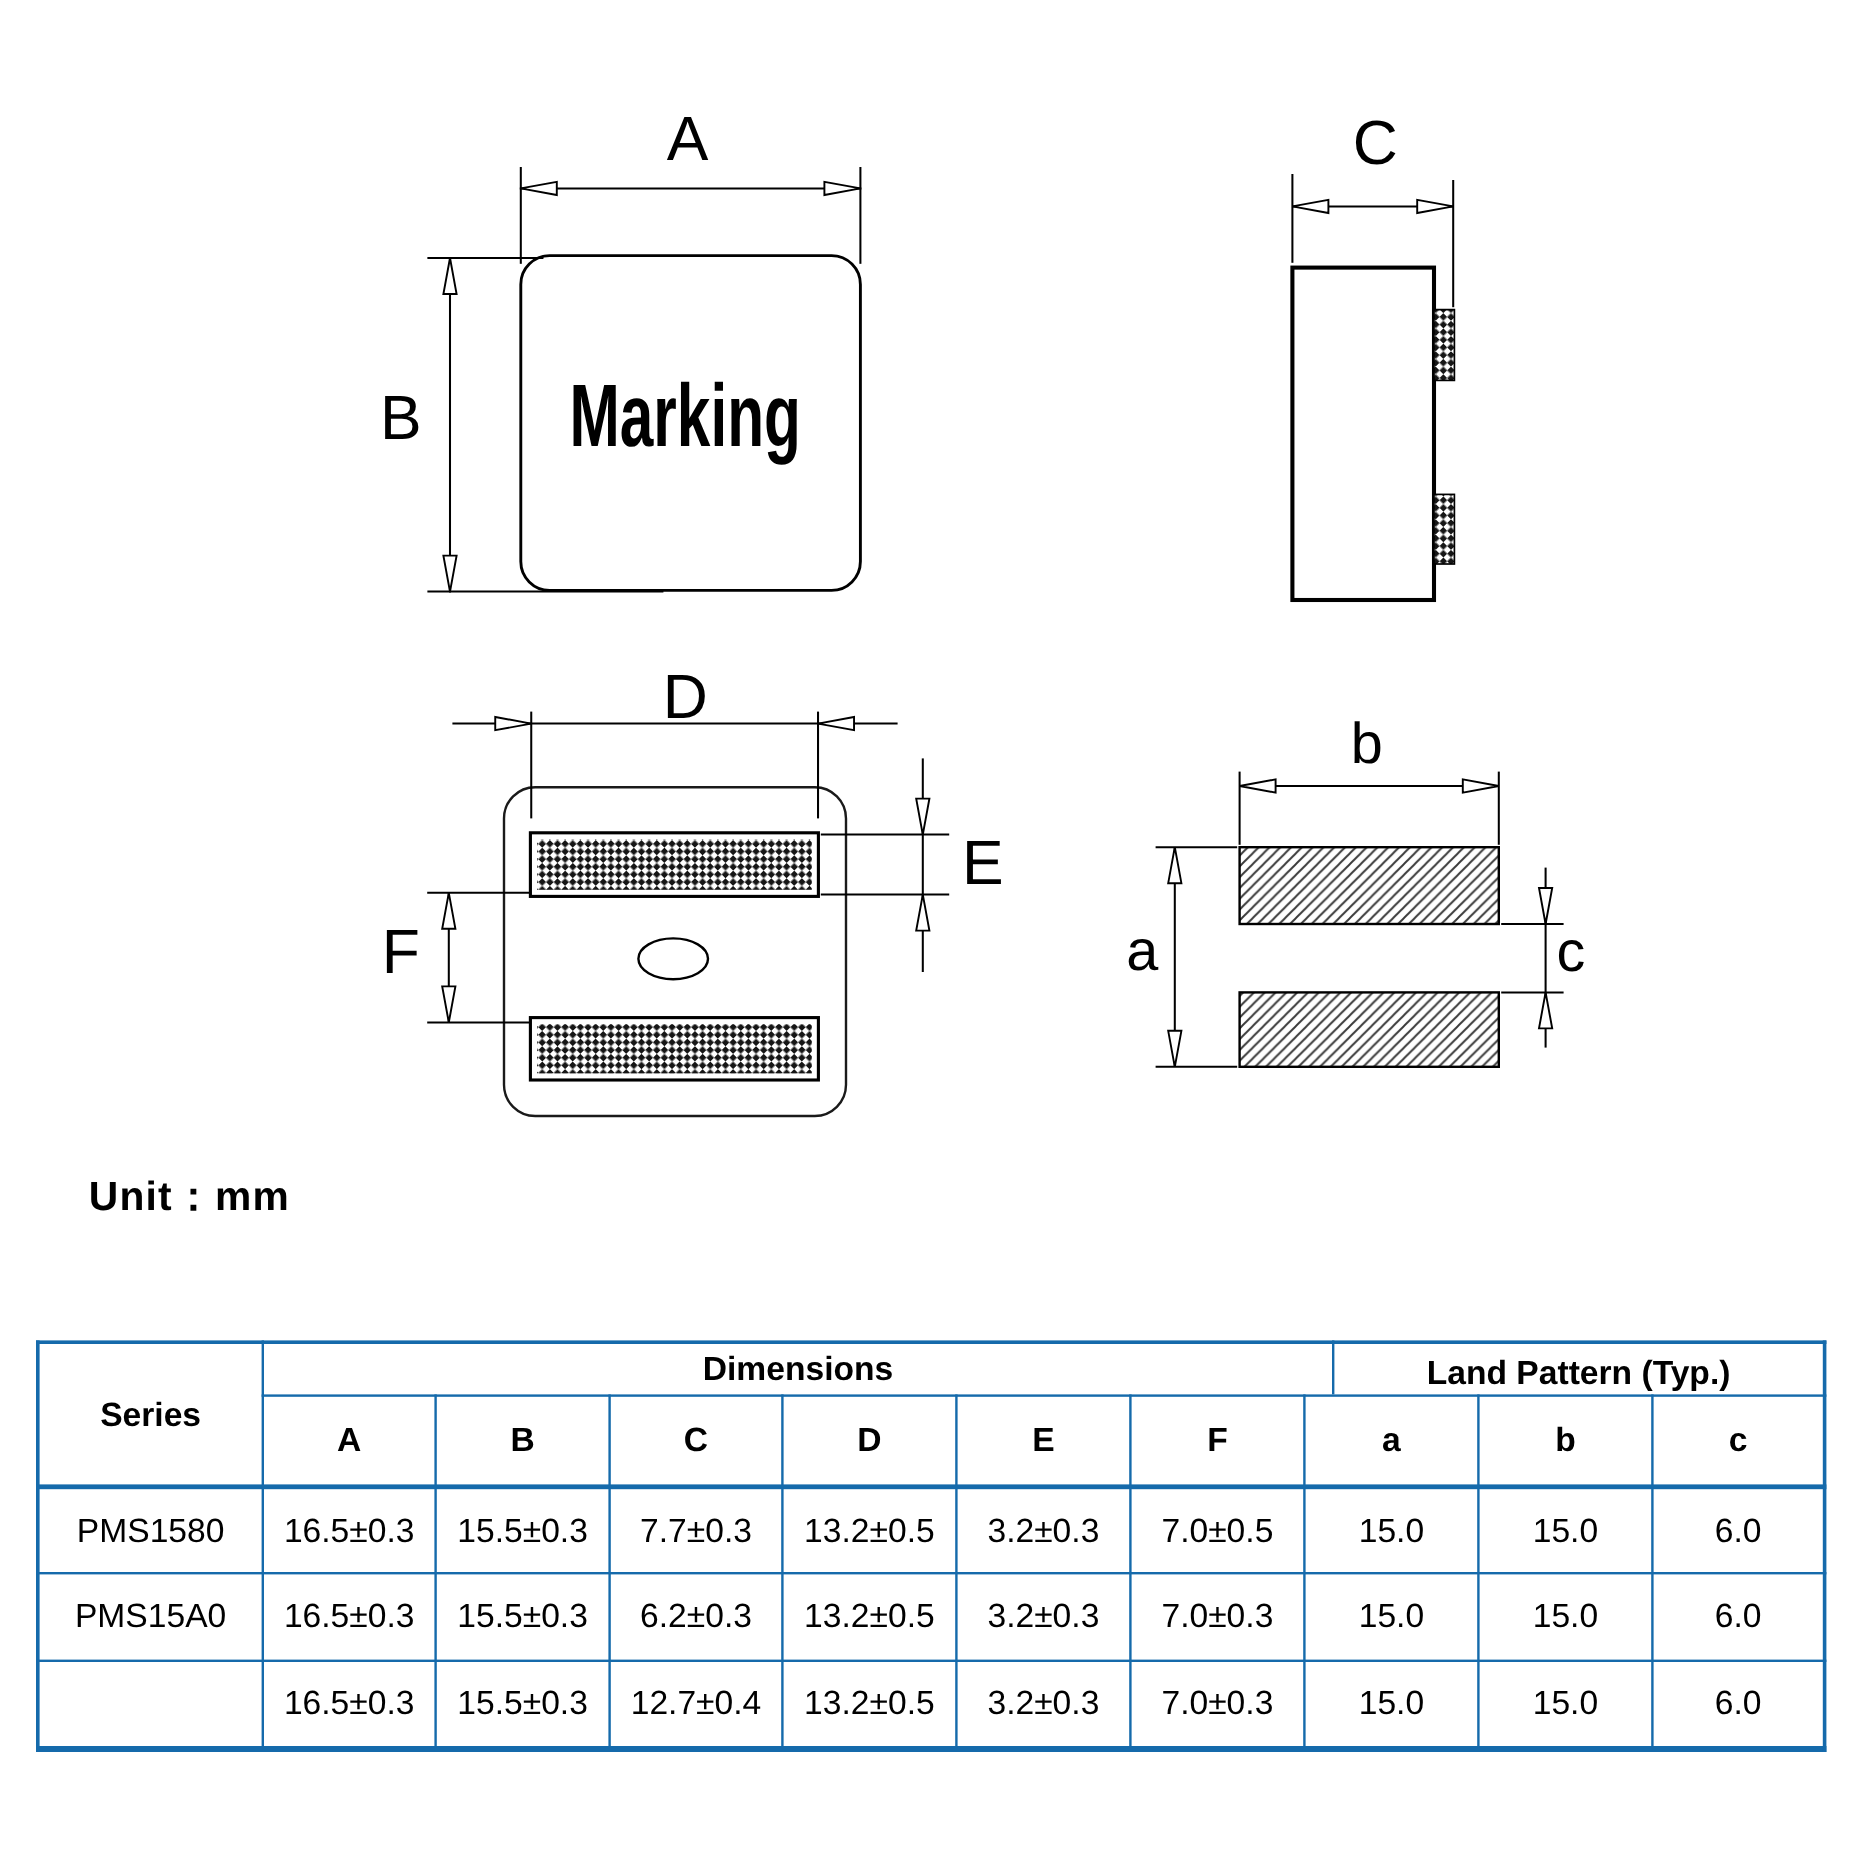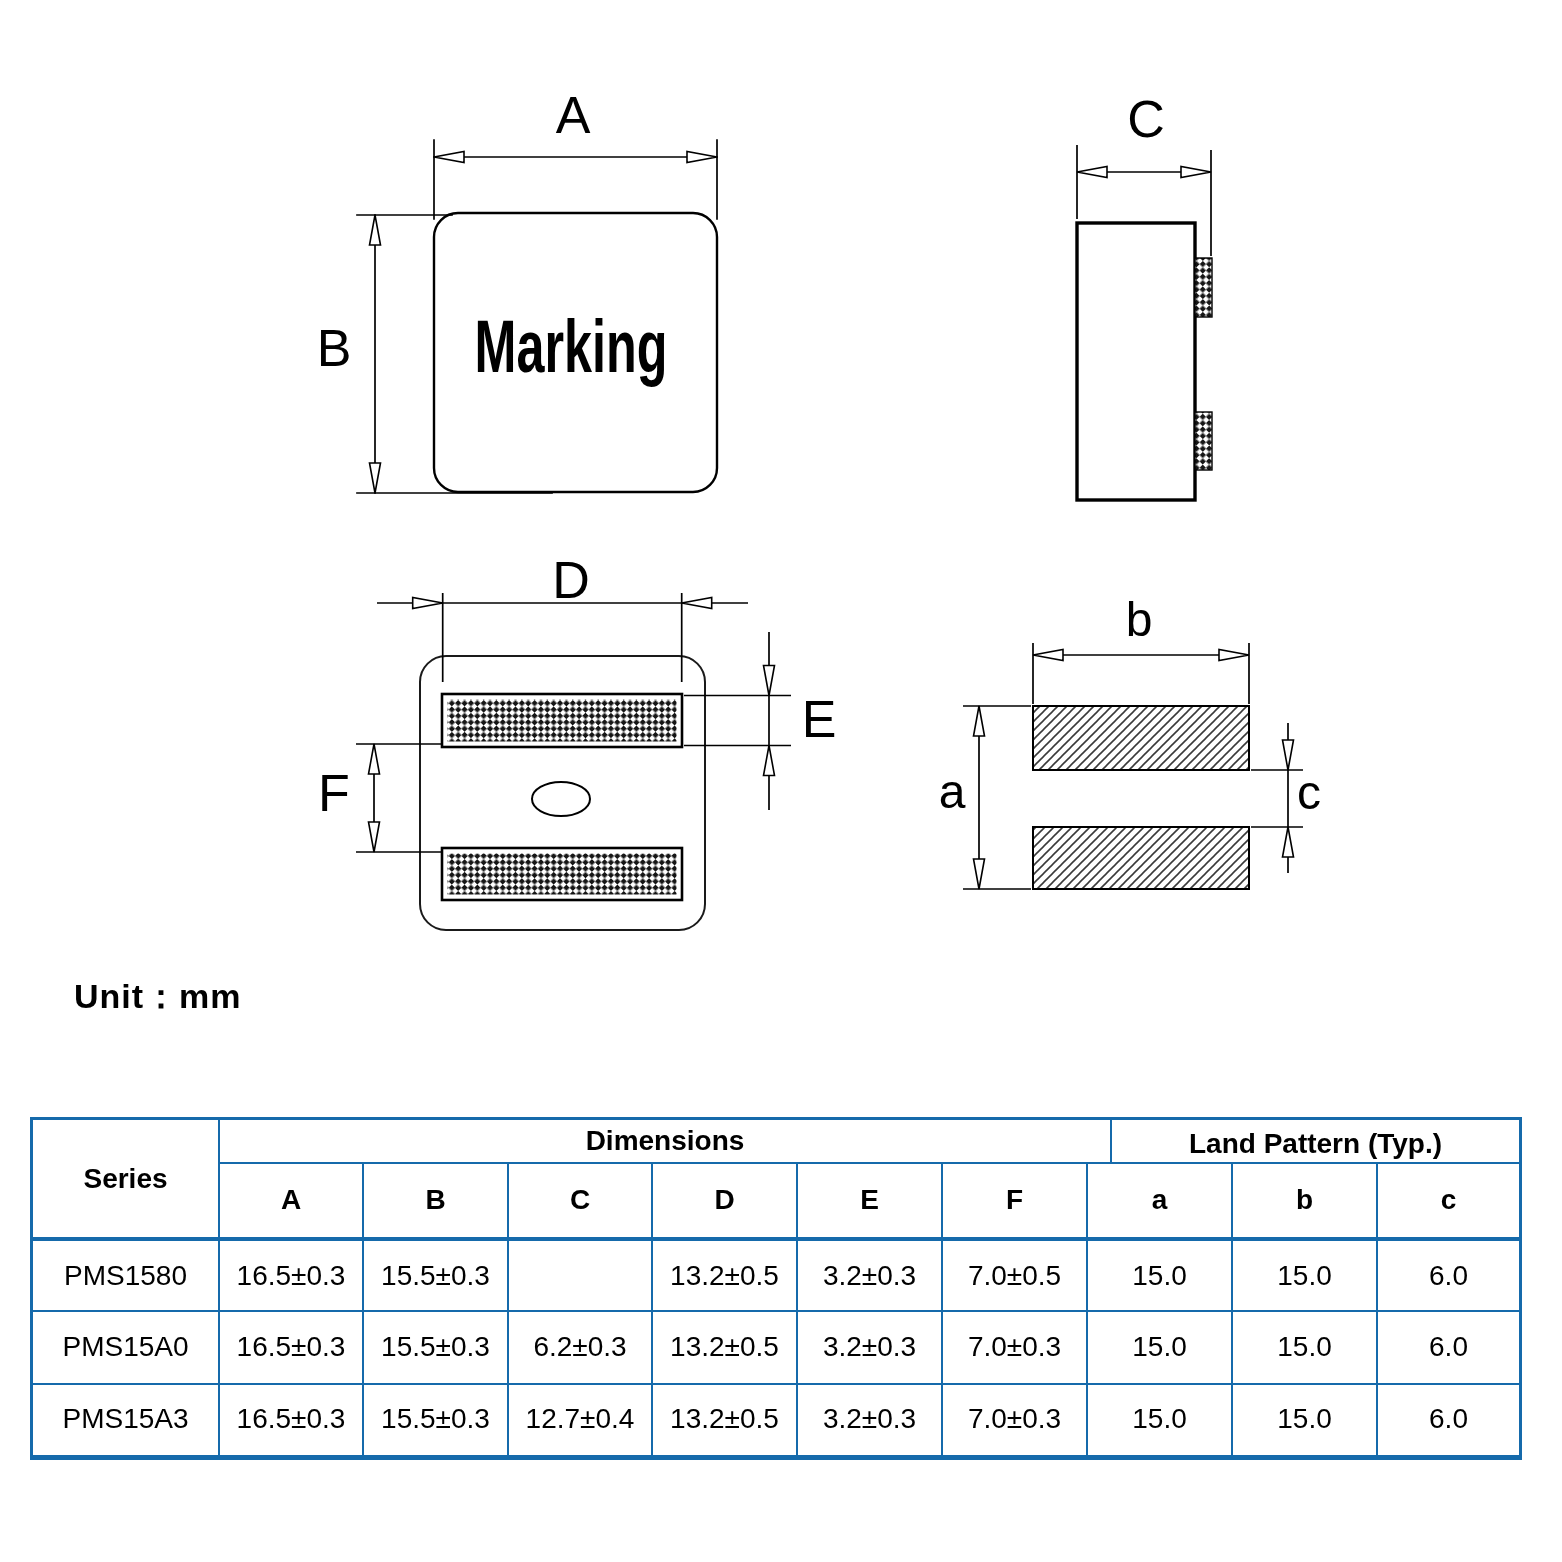--- a/index.html
+++ b/index.html
@@ -178,39 +178,39 @@
     <div class="cell hdr" style="left:623px;top:47px;width:143px;height:71px">D</div>
     <div class="cell hdr" style="left:768px;top:47px;width:143px;height:71px">E</div>
     <div class="cell hdr" style="left:913px;top:47px;width:143px;height:71px">F</div>
     <div class="cell hdr" style="left:1058px;top:47px;width:143px;height:71px">a</div>
     <div class="cell hdr" style="left:1203px;top:47px;width:143px;height:71px">b</div>
     <div class="cell hdr" style="left:1348px;top:47px;width:141px;height:71px">c</div>
 
     <div class="cell" style="left:3px;top:124px;width:185px;height:70px">PMS1580</div>
     <div class="cell" style="left:190px;top:124px;width:142px;height:69px">16.5±0.3</div>
     <div class="cell" style="left:334px;top:124px;width:143px;height:69px">15.5±0.3</div>
+    <div class="cell" style="left:479px;top:124px;width:142px;height:69px">7.7±0.3</div>
     <div class="cell" style="left:623px;top:124px;width:143px;height:69px">13.2±0.5</div>
     <div class="cell" style="left:768px;top:124px;width:143px;height:69px">3.2±0.3</div>
     <div class="cell" style="left:913px;top:124px;width:143px;height:69px">7.0±0.5</div>
     <div class="cell" style="left:1058px;top:124px;width:143px;height:69px">15.0</div>
     <div class="cell" style="left:1203px;top:124px;width:143px;height:69px">15.0</div>
     <div class="cell" style="left:1348px;top:124px;width:141px;height:69px">6.0</div>
 
     <div class="cell" style="left:3px;top:195px;width:185px;height:69px">PMS15A0</div>
     <div class="cell" style="left:190px;top:195px;width:142px;height:69px">16.5±0.3</div>
     <div class="cell" style="left:334px;top:195px;width:143px;height:69px">15.5±0.3</div>
     <div class="cell" style="left:479px;top:195px;width:142px;height:69px">6.2±0.3</div>
     <div class="cell" style="left:623px;top:195px;width:143px;height:69px">13.2±0.5</div>
     <div class="cell" style="left:768px;top:195px;width:143px;height:69px">3.2±0.3</div>
     <div class="cell" style="left:913px;top:195px;width:143px;height:69px">7.0±0.3</div>
     <div class="cell" style="left:1058px;top:195px;width:143px;height:69px">15.0</div>
     <div class="cell" style="left:1203px;top:195px;width:143px;height:69px">15.0</div>
     <div class="cell" style="left:1348px;top:195px;width:141px;height:69px">6.0</div>
 
-    <div class="cell" style="left:3px;top:268px;width:185px;height:68px">PMS15A3</div>
     <div class="cell" style="left:190px;top:268px;width:142px;height:68px">16.5±0.3</div>
     <div class="cell" style="left:334px;top:268px;width:143px;height:68px">15.5±0.3</div>
     <div class="cell" style="left:479px;top:268px;width:142px;height:68px">12.7±0.4</div>
     <div class="cell" style="left:623px;top:268px;width:143px;height:68px">13.2±0.5</div>
     <div class="cell" style="left:768px;top:268px;width:143px;height:68px">3.2±0.3</div>
     <div class="cell" style="left:913px;top:268px;width:143px;height:68px">7.0±0.3</div>
     <div class="cell" style="left:1058px;top:268px;width:143px;height:68px">15.0</div>
     <div class="cell" style="left:1203px;top:268px;width:143px;height:68px">15.0</div>
     <div class="cell" style="left:1348px;top:268px;width:141px;height:68px">6.0</div>
   </div>

